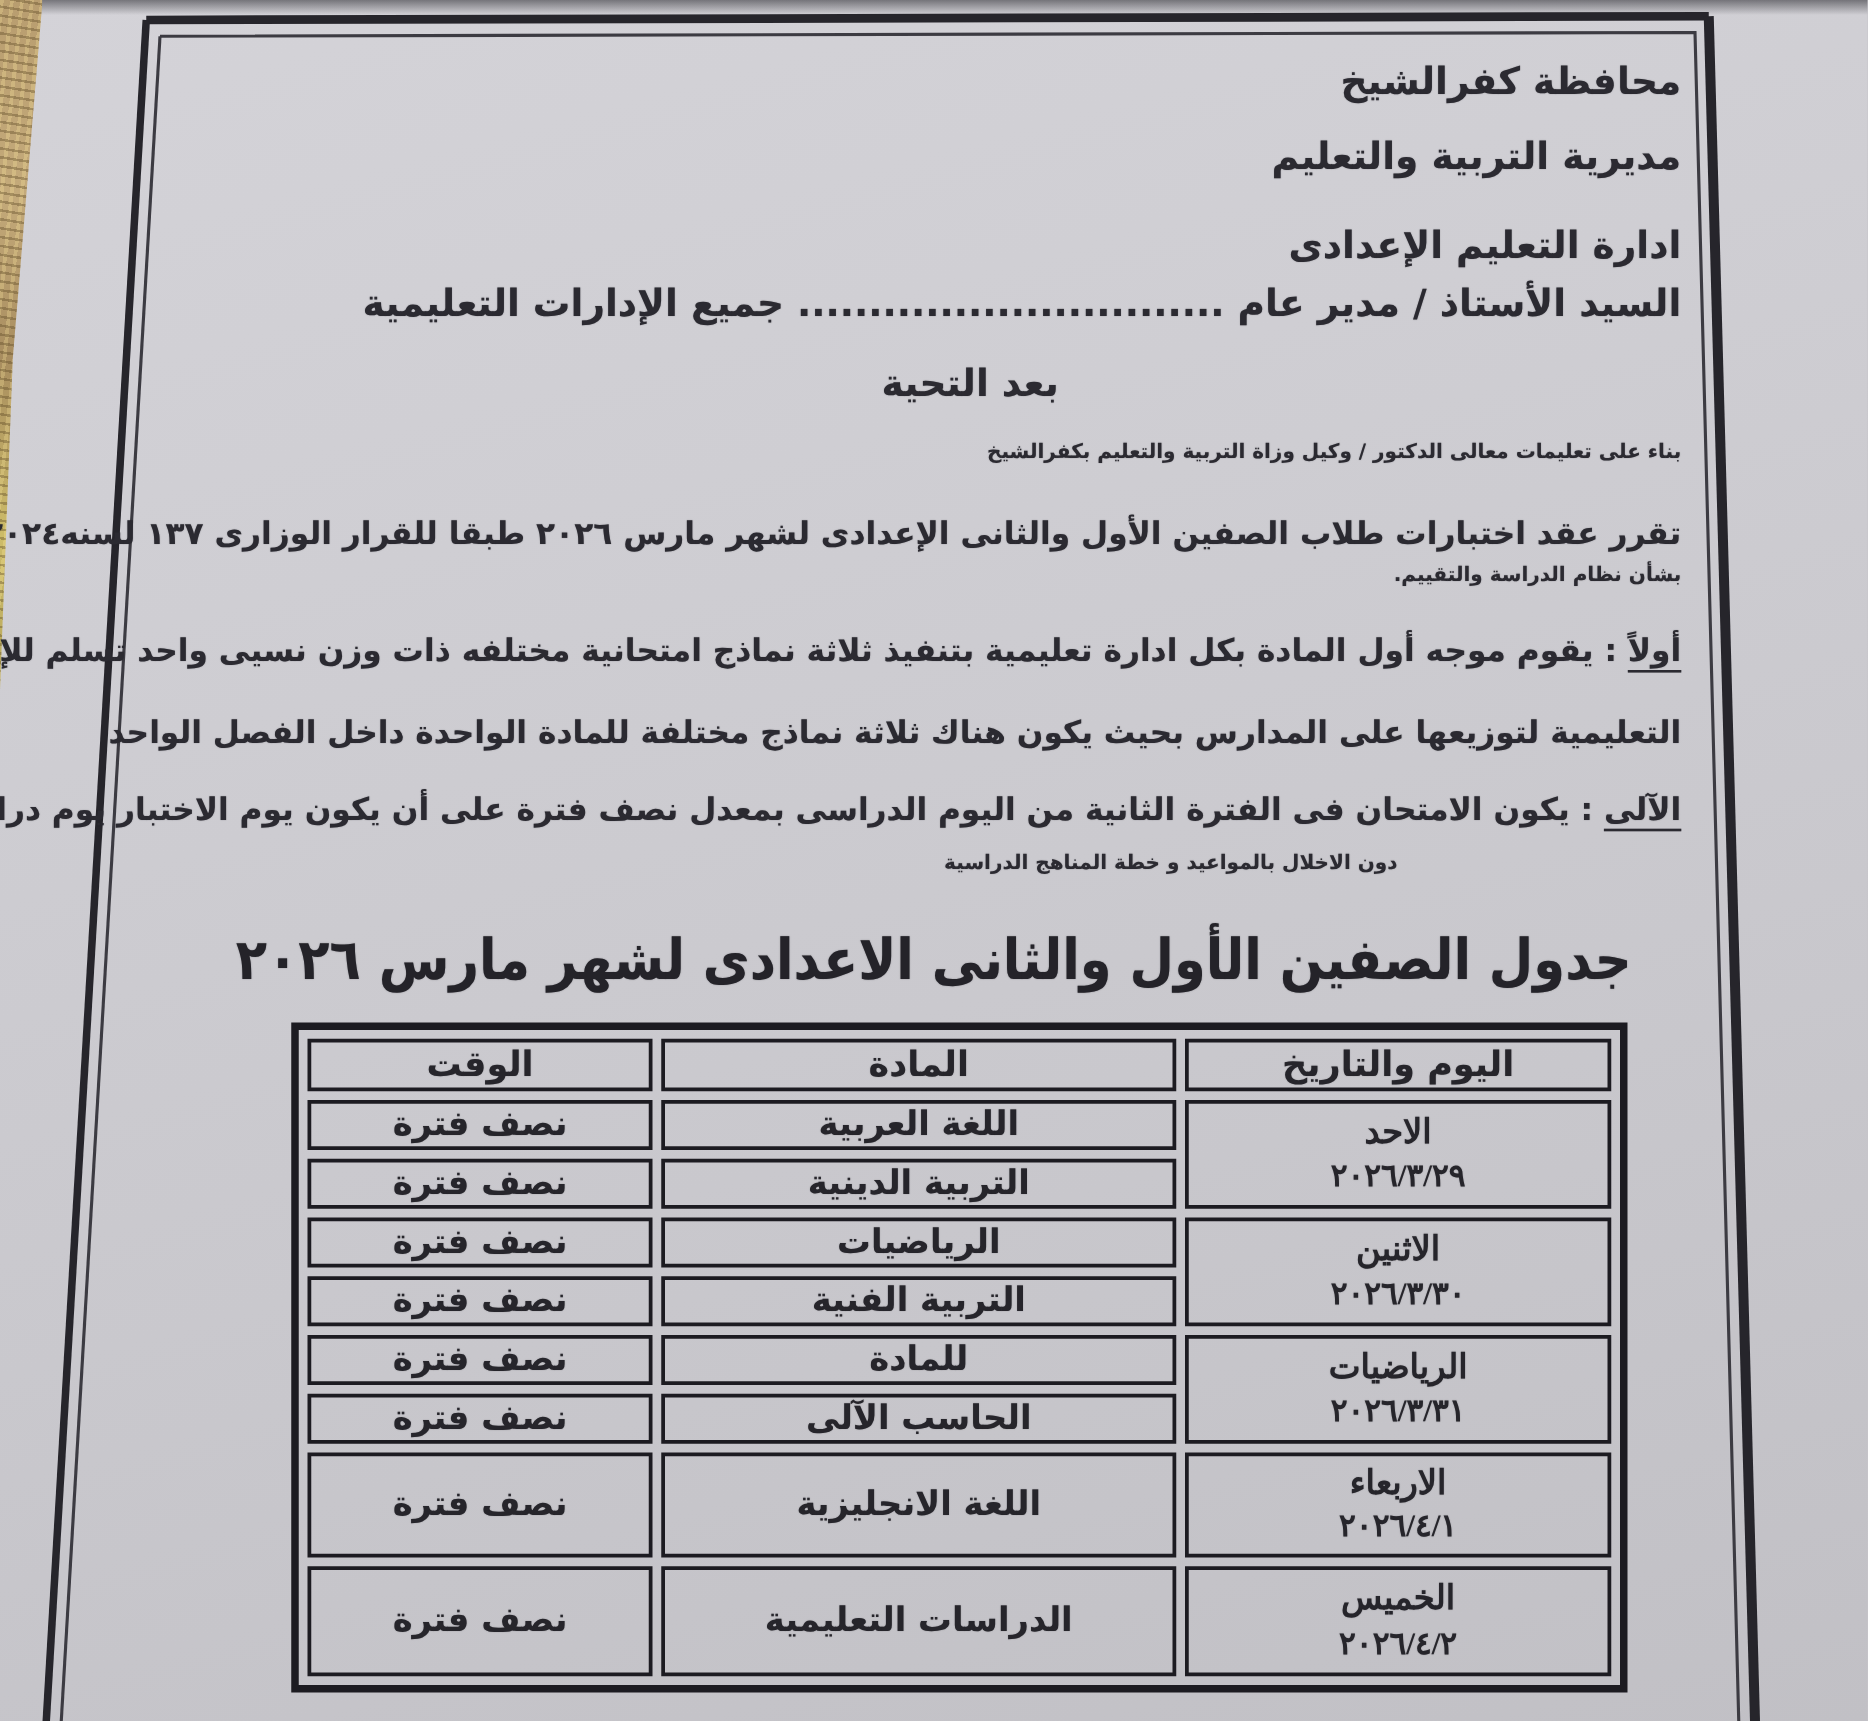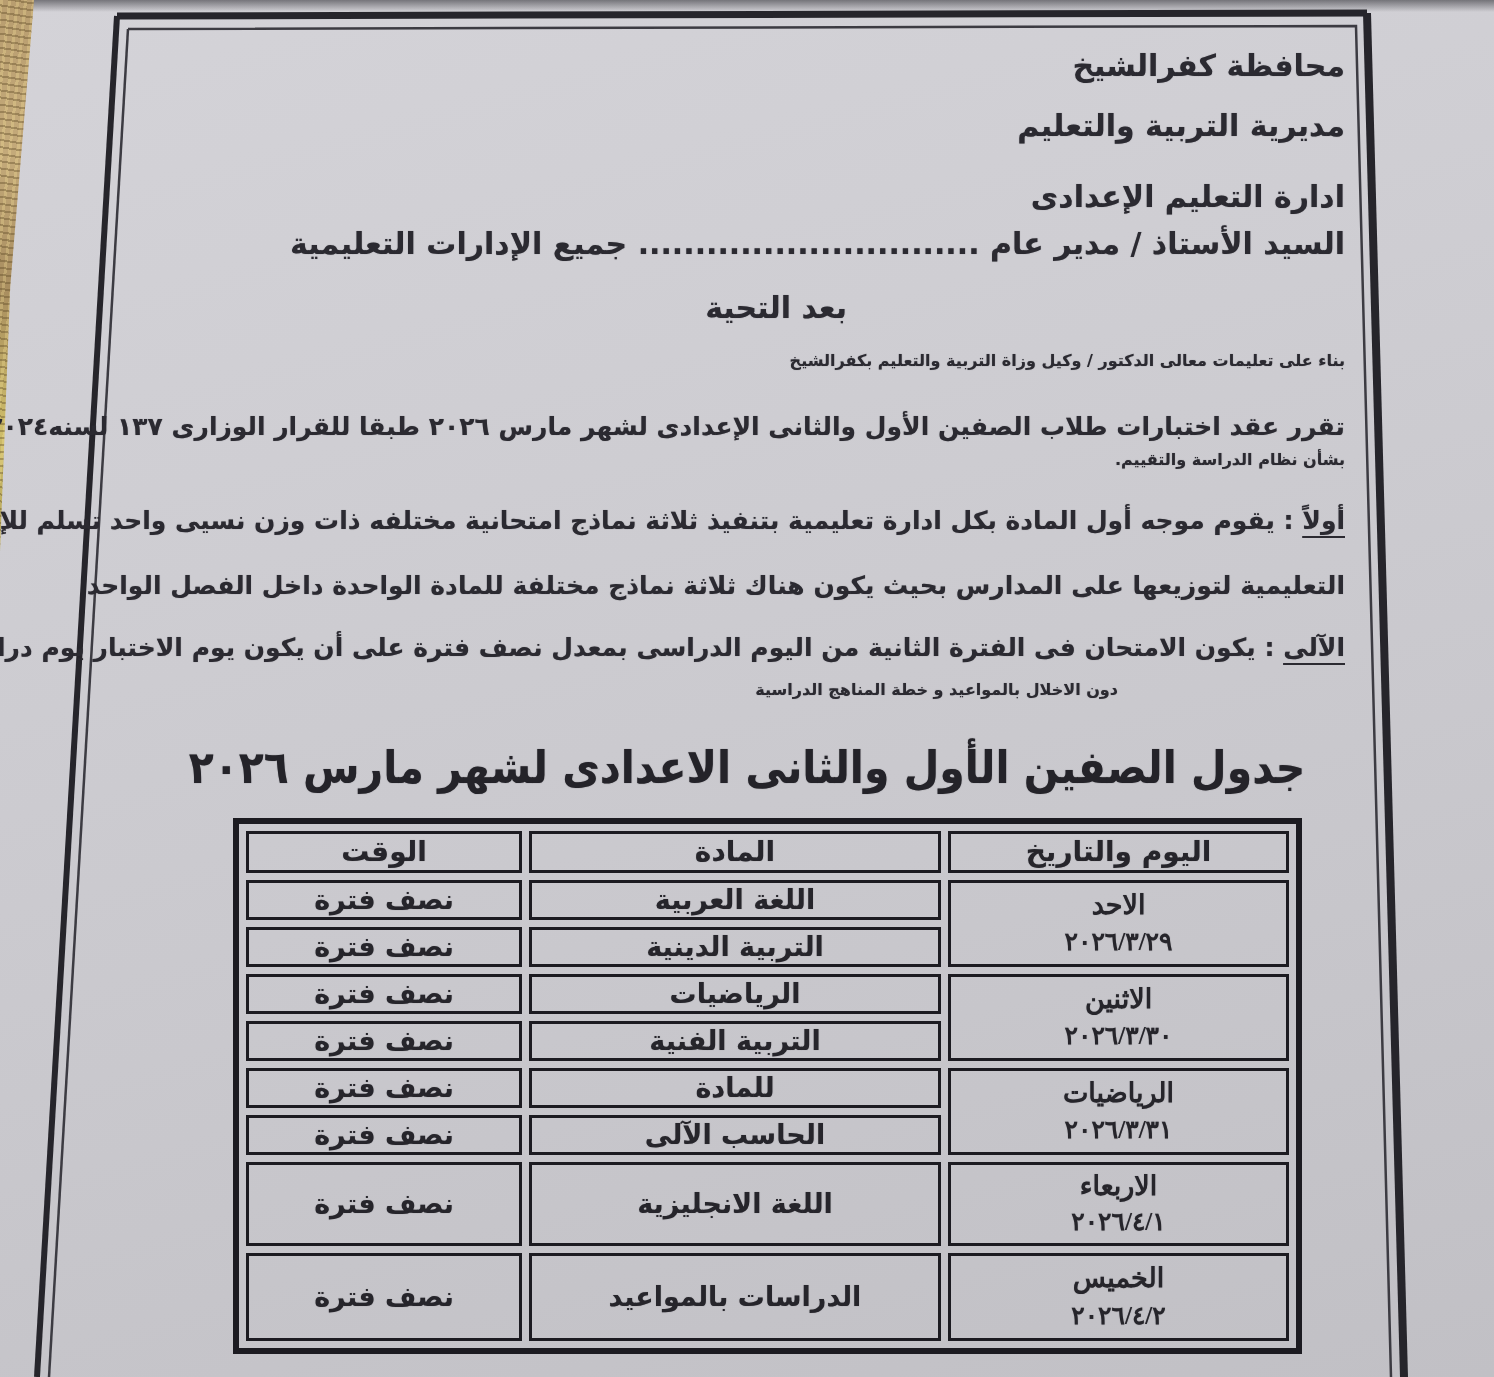--- a/index.html
+++ b/index.html
@@ -144,17 +144,17 @@
       <span>الاربعاء</span>
       <span class="date">٢٠٢٦/٤/١</span>
     </div>
     <div class="cell c2 r8">اللغة الانجليزية</div>
     <div class="cell c3 r8">نصف فترة</div>
 
     <div class="cell day-cell c1 r9">
       <span>الخميس</span>
       <span class="date">٢٠٢٦/٤/٢</span>
     </div>
-    <div class="cell c2 r9">الدراسات بالمواعيد</div>
+    <div class="cell c2 r9">الدراسات التعليمية</div>
     <div class="cell c3 r9">نصف فترة</div>
   </div>
 
 </div>
 
 </body></html>

